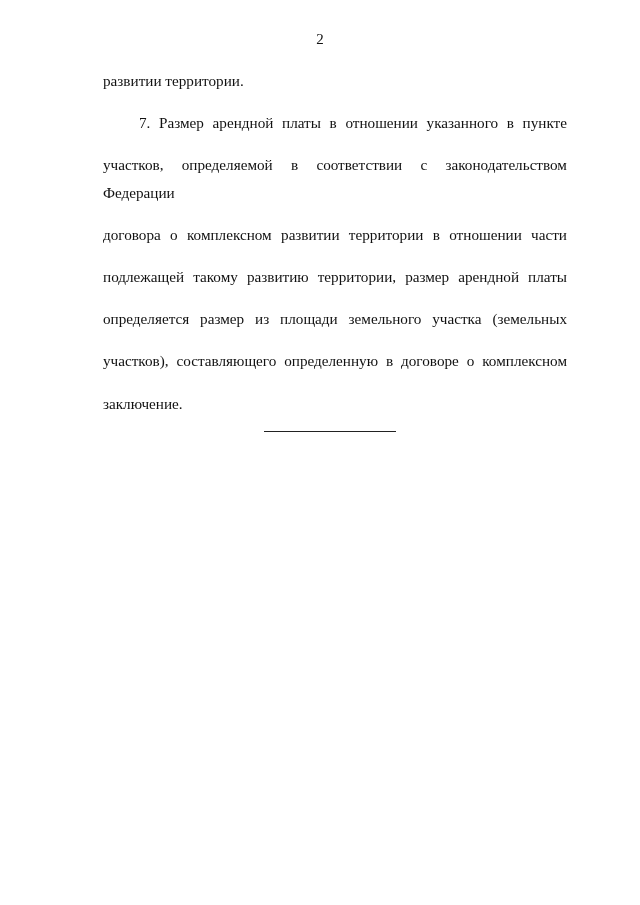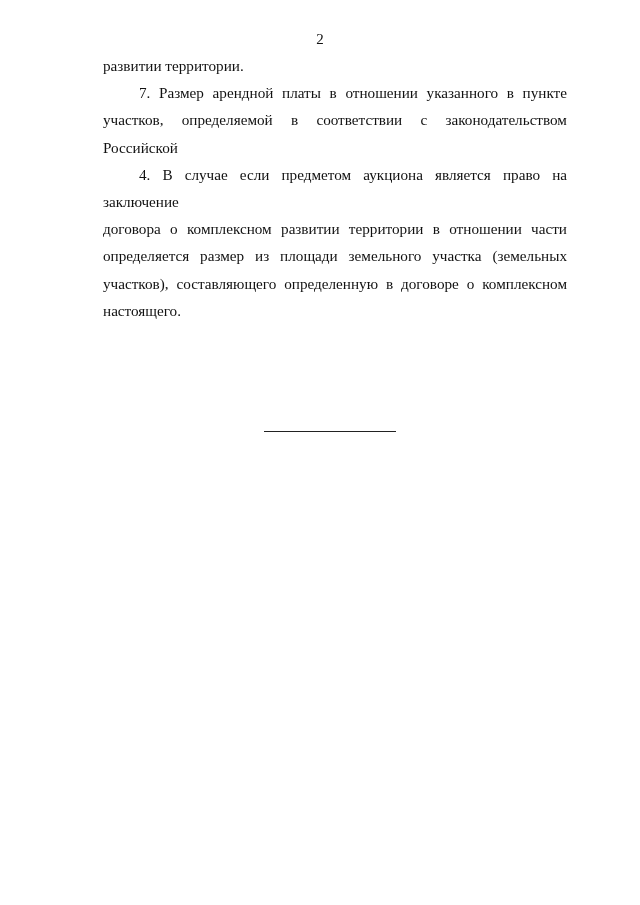--- a/index.html
+++ b/index.html
@@ -35,20 +35,21 @@
   .para {
     margin: 0;
     text-align: justify;
     text-align-last: left;
   }
   .line {
     display: block;
     text-align: justify;
     text-align-last: justify;
     white-space: normal;
+    margin-top: 15px;
   }
   .line.last {
     text-align-last: left;
   }
   .separator {
     position: absolute;
     left: 264px;
     top: 431px;
     width: 132px;
     height: 0;
@@ -60,25 +61,25 @@
 
 <div class="page-number">2</div>
 
 <div class="body-text">
   <p class="para">
     <span class="line last">развитии территории.</span>
   </p>
 
   <p class="para">
     <span class="line" style="text-indent:36px">7. Размер арендной платы в отношении указанного в пункте</span>
-    <span class="line">участков, определяемой в соответствии с законодательством Российской</span>
+    <span class="line">участков, определяемой в соответствии с законодательством Федерации</span>
   </p>
 
   <p class="para">
-    <span class="line" style="text-indent:36px">4. В случае если предметом аукциона является право на заключение</span>
     <span class="line">договора о комплексном развитии территории в отношении части</span>
+    <span class="line">подлежащей такому развитию территории, размер арендной платы</span>
     <span class="line">определяется размер из площади земельного участка (земельных</span>
     <span class="line">участков), составляющего определенную в договоре о комплексном</span>
-    <span class="line last">настоящего.</span>
+    <span class="line last">заключение.</span>
   </p>
 </div>
 
 <div class="separator"></div>
 
 </body></html>

